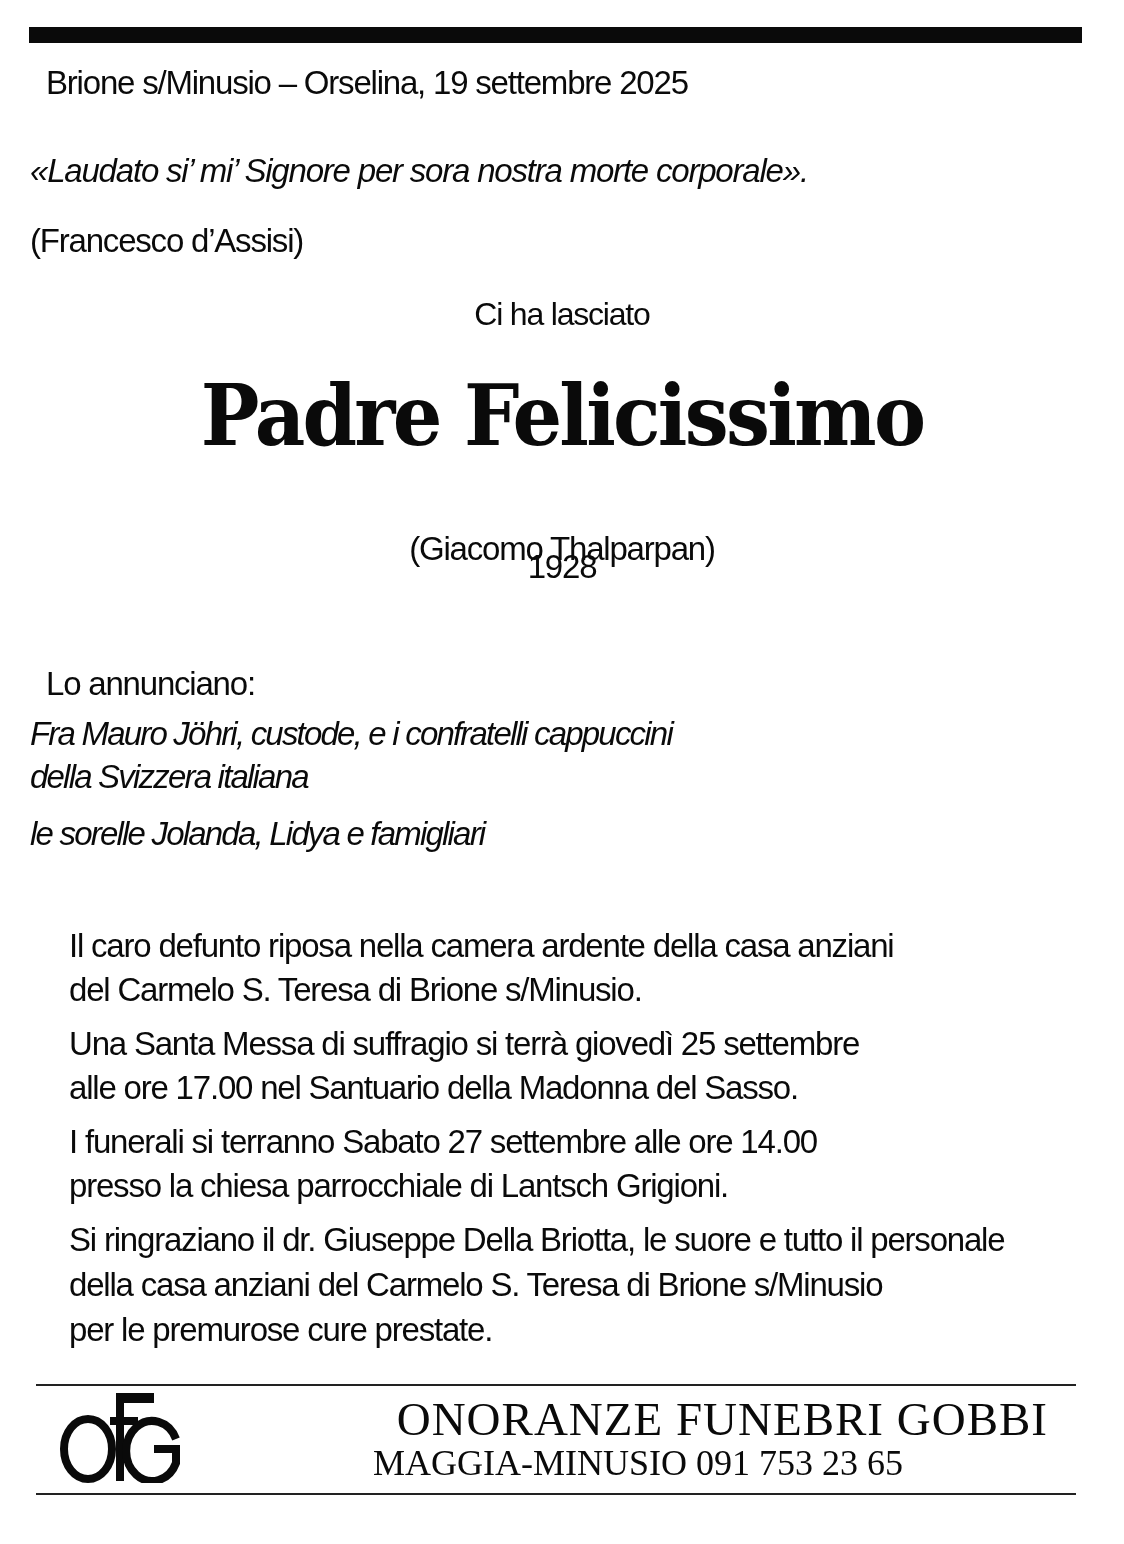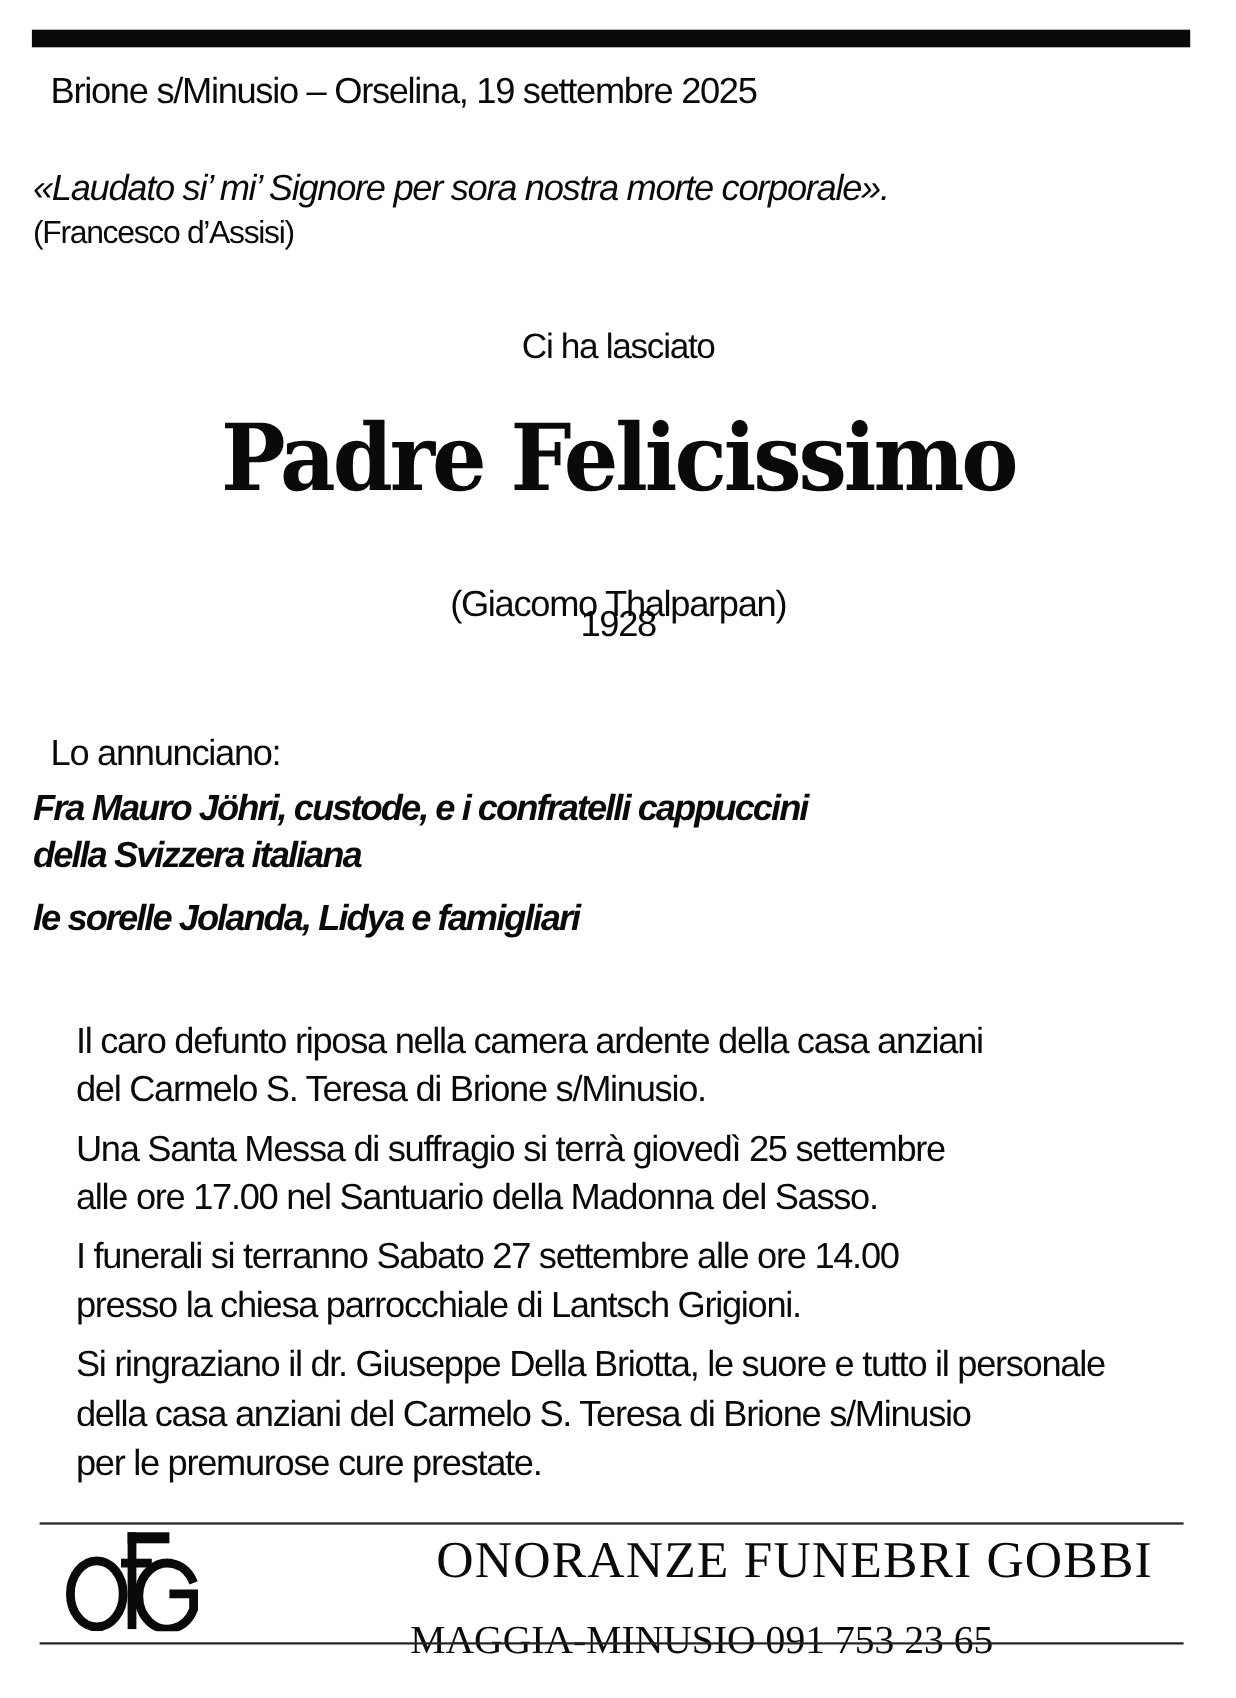--- a/index.html
+++ b/index.html
@@ -3,34 +3,34 @@
 <meta charset="utf-8">
 <style>
   html, body { margin:0; padding:0; background:#ffffff; }
   body { width:1124px; height:1544px; position:relative; overflow:hidden; color:#0a0a0a;
          font-family:"Liberation Sans", sans-serif; }
   .topbar { position:absolute; left:29px; top:27px; width:1053px; height:16px; background:#0a0a0a; }
   .sans { font-family:"Liberation Sans", sans-serif; letter-spacing:-1.2px; }
   .abs { position:absolute; white-space:nowrap; }
   .dateline { left:30px; top:64px; font-size:33px;margin-left:16px; }
   .quote { left:30px; top:152px; font-size:33px; font-style:italic; }
-  .quote-author { left:30px; top:196px; font-size:29px; }
+  .quote-author { left:30px; top:222px; font-size:33px; }
   .center { left:0; width:1124px; text-align:center; }
   .intro { top:296px; font-size:32px;text-align:center; }
   .name { top:366px; font-family:"DejaVu Serif", serif; font-weight:bold; font-size:84px; letter-spacing:-3px; transform:scaleX(0.93); }
   .alias { top:530px; font-size:33px; }
   .year { top:548px; font-size:33px; }
   .announce { left:30px; top:665px; font-size:33px;margin-left:16px; }
-  .mourner { left:30px; font-size:33px; font-style:italic; font-weight:bold; letter-spacing:-1.8px; }
+  .mourner { left:30px; font-size:33px; font-style:italic; font-weight:normal; letter-spacing:-1.8px; }
   .m1 { top:715px; } .m2 { top:758px; } .m3 { top:815px; }
   .body-line { left:30px; font-size:33px;margin-left:39px; }
   .footer-line { position:absolute; left:36px; width:1040px; height:2px; background:#222; }
   .logo { position:absolute; left:58px; top:1391px; width:126px; height:92px; }
   .fh-title { top:1392px; left:228px; width:820px; text-align:right; font-family:"Liberation Serif", serif; font-size:47px; letter-spacing:1px; }
-  .fh-sub { top:1442px; left:228px; width:820px; text-align:center; font-family:"Liberation Serif", serif; font-size:36px;margin-top:28px; }
+  .fh-sub { top:1442px; left:228px; width:820px; text-align:center; font-family:"Liberation Serif", serif; font-size:36px; }
 </style>
 </head>
 <body>
 
 <div class="topbar"></div>
 
 <div class="abs sans dateline">Brione s/Minusio – Orselina, 19 settembre 2025</div>
 
 <div class="abs sans quote">«Laudato si’ mi’ Signore per sora nostra morte corporale».</div>
 <div class="abs sans quote-author">(Francesco d’Assisi)</div>

